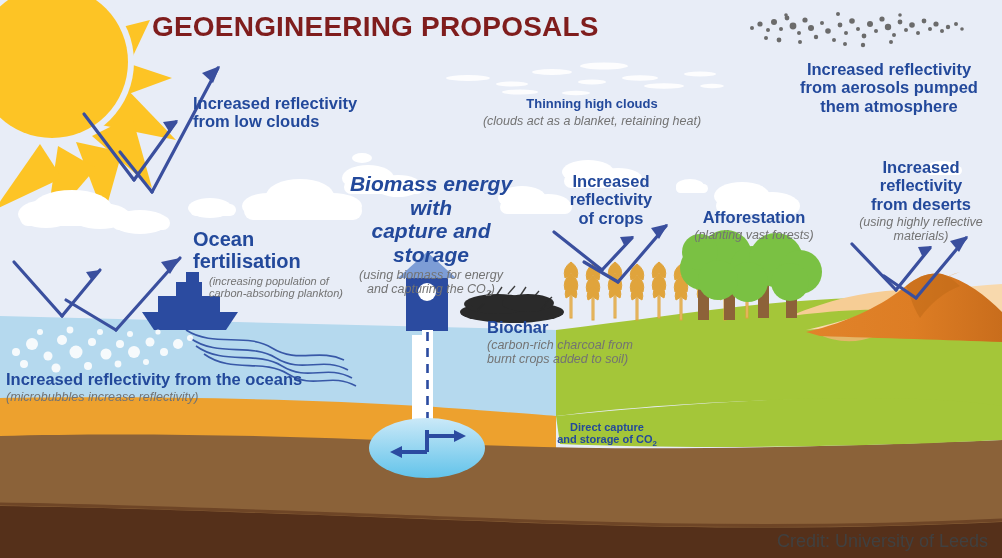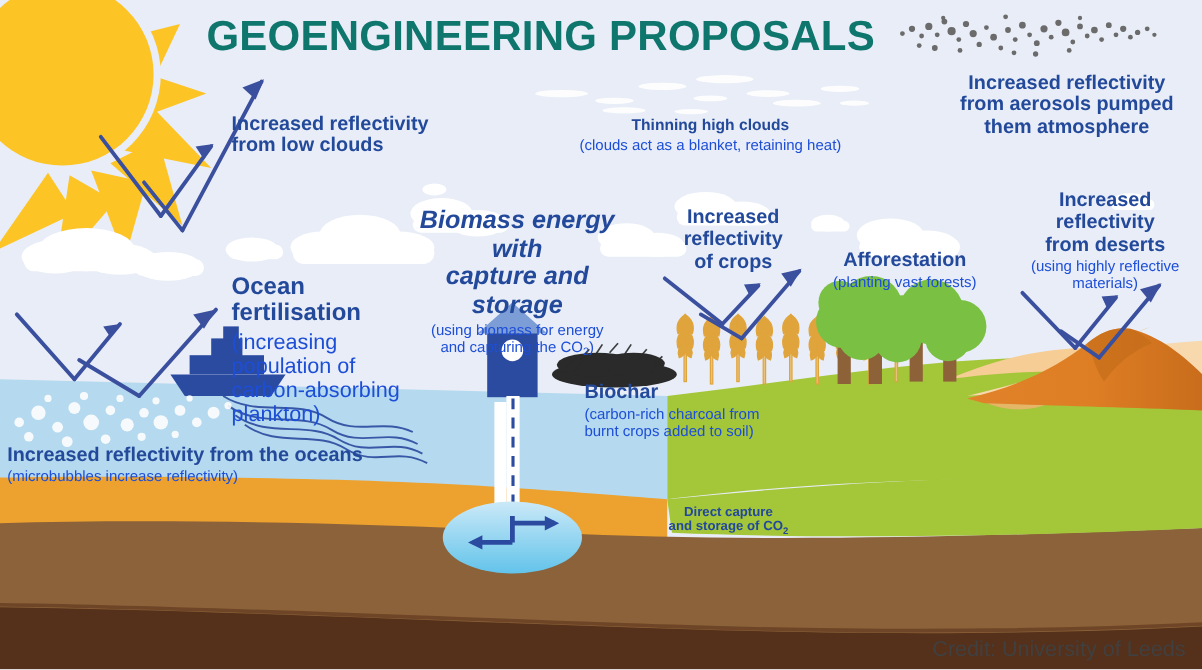--- a/index.html
+++ b/index.html
@@ -3,42 +3,42 @@
 <meta charset="utf-8">
 <style>
   html,body{margin:0;padding:0;}
   body{background:#fff;font-family:"Liberation Sans",sans-serif;}
   #stage{position:relative;width:1002px;height:558px;overflow:hidden;background:#e8edf7;}
   svg.scene{position:absolute;left:0;top:0;width:1002px;height:558px;}
 
   
   .lbl{position:absolute;color:#23499b;line-height:1.12;}
   .lbl .t{font-weight:bold;display:block;}
-  .lbl .s{font-weight:normal;display:block;color:#1d4ed8;}
+  .lbl .s{font-weight:normal;display:block;color:#737373;font-style:italic;}
   .center{text-align:center;}
   .left{text-align:left;}
 
-  #title{position:absolute;left:152px;top:11px;font-size:35px;font-weight:bold;
-         color:#0f766e;letter-spacing:.2px;white-space:nowrap;margin-left:20px;}
+  #title{position:absolute;left:152px;top:11px;font-size:28px;font-weight:bold;
+         color:#7f1d1d;letter-spacing:.2px;white-space:nowrap;}
 
   
   #lbl-lowclouds{left:193px;top:94px;width:300px;}
   #lbl-lowclouds .t{font-size:16.5px;}
   #lbl-lowclouds .s{font-size:12.5px;margin-top:2px;}
 
   #lbl-thinclouds{left:462px;top:97px;width:260px;}
   #lbl-thinclouds .t{font-size:13px;}
   #lbl-thinclouds .s{font-size:12.5px;margin-top:2px;}
 
   #lbl-aerosols{left:782px;top:60px;width:214px;}
   #lbl-aerosols .t{font-size:16.5px;}
 
   #lbl-ocean-fert{left:193px;top:228px;width:160px;}
   #lbl-ocean-fert .t{font-size:20px;}
-  #lbl-ocean-fert .s{font-size:18px;margin-top:2px;}
+  #lbl-ocean-fert .s{font-size:11px;margin-top:2px;margin-left:16px;}
 
   #lbl-biomass{left:334px;top:172px;width:194px;}
   #lbl-biomass .t{font-size:21px;font-style:italic;}
   #lbl-biomass .s{font-size:12.5px;margin-top:2px;}
 
   #lbl-crops{left:546px;top:172px;width:130px;}
   #lbl-crops .t{font-size:16.5px;}
 
   #lbl-afforest{left:670px;top:208px;width:168px;}
   #lbl-afforest .t{font-size:16.5px;}

